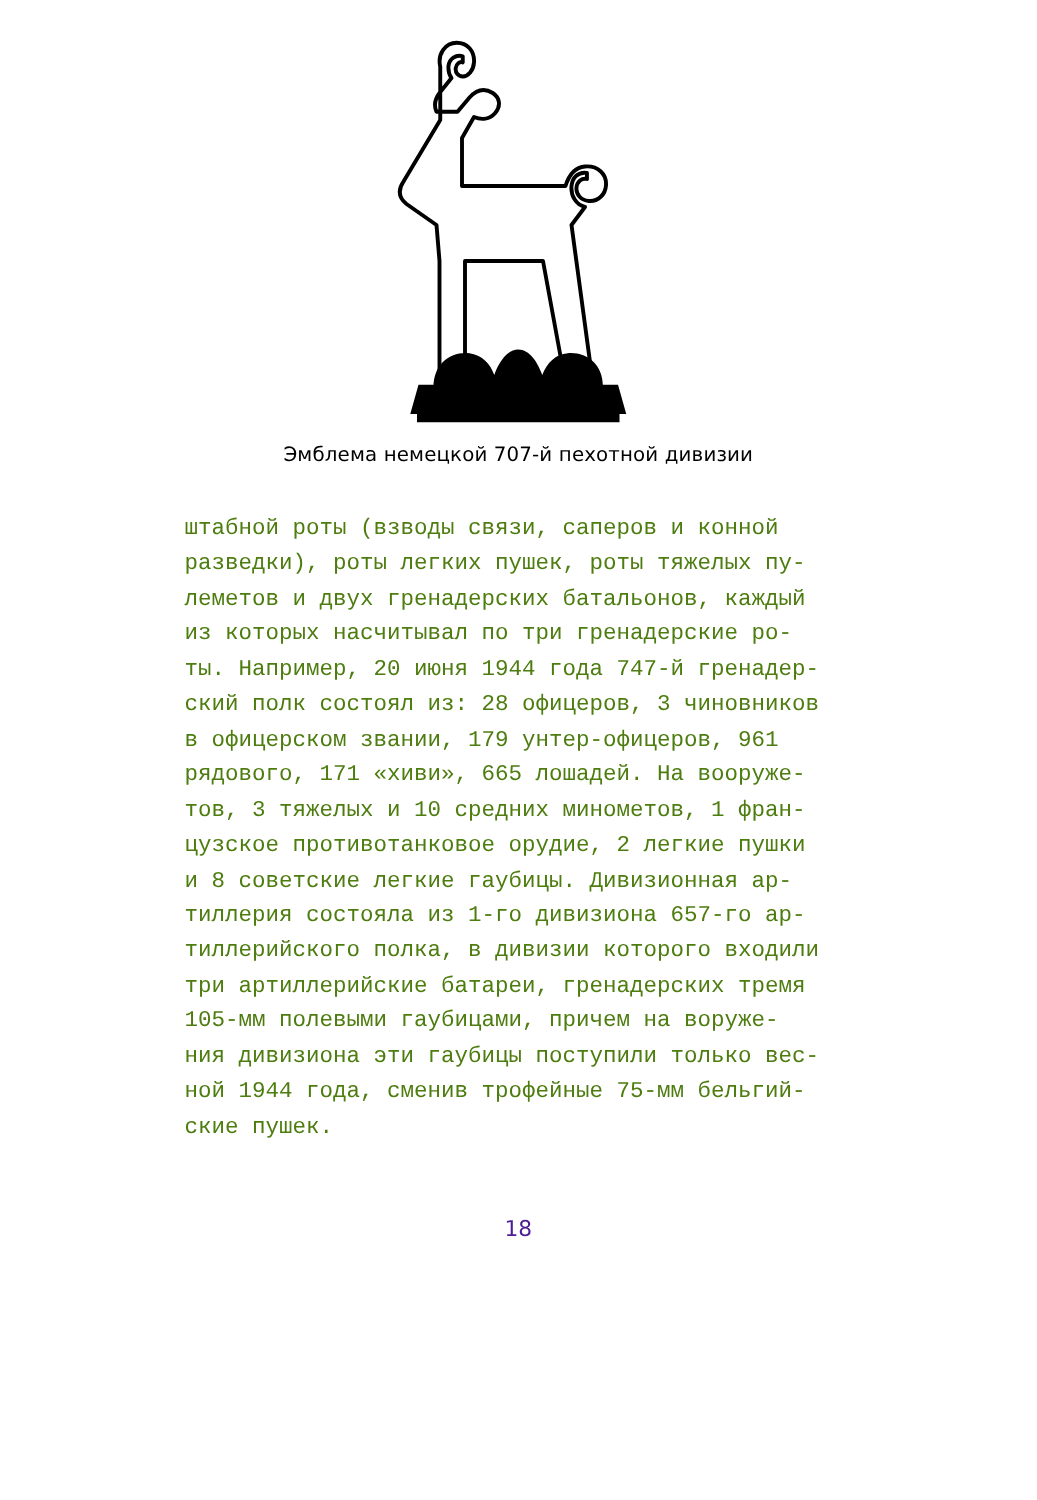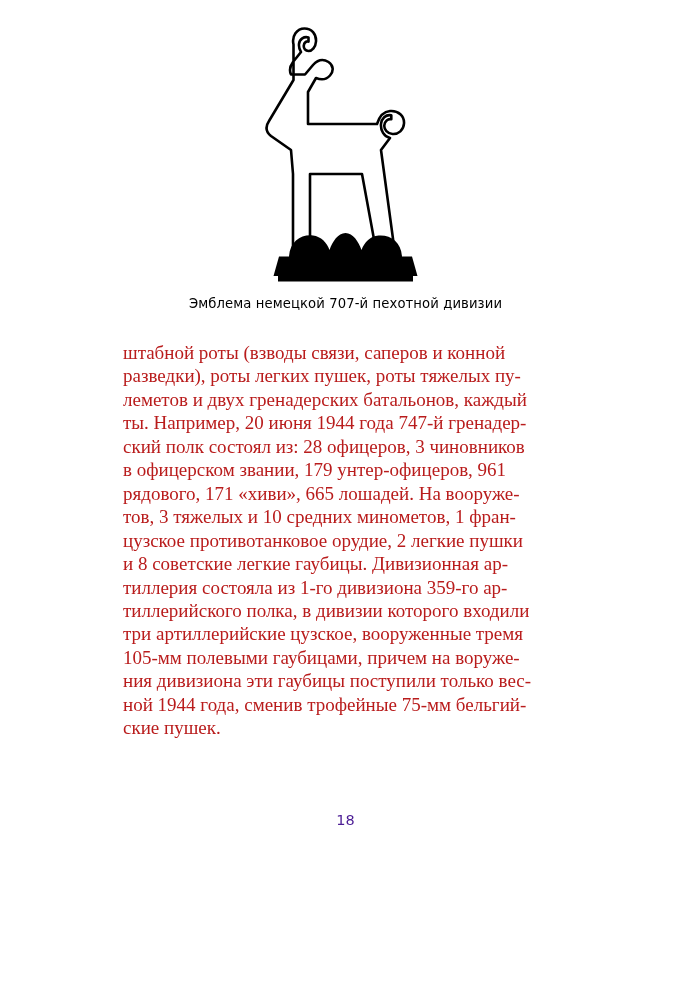--- a/index.html
+++ b/index.html
@@ -49,26 +49,26 @@
     text-align: center;
     white-space: nowrap;
   }
 
   
   .body-text {
     position: absolute;
     top: 341px;
     left: 123px;
     width: 448px;
-    font-family: Liberation Serif, serif;
-    font-size: 19px;
+    font-family: Liberation Mono, monospace;
+    font-size: 15px;
     line-height: 23.45px;
     text-align: justify;
     text-justify: inter-word;
-    color: #b91c1c;
+    color: #4d7c0f;
     hyphens: manual;
   }
   .body-text p {
     margin: 0;
     text-indent: 0;
   }
   .body-text .ln {
     display: block;
     text-align: justify;
     white-space: nowrap;
@@ -167,30 +167,31 @@
     </svg>
 
     <div class="figure-caption">Эмблема немецкой 707-й пехотной дивизии</div>
   </div>
 
   <div class="body-text">
     <p>
       <span class="ln">штабной роты (взводы связи, саперов и конной</span>
       <span class="ln">разведки), роты легких пушек, роты тяжелых пу-</span>
       <span class="ln">леметов и двух гренадерских батальонов, каждый</span>
+      <span class="ln">из которых насчитывал по три гренадерские ро-</span>
       <span class="ln">ты. Например, 20 июня 1944 года 747-й гренадер-</span>
       <span class="ln">ский полк состоял из: 28 офицеров, 3 чиновников</span>
       <span class="ln">в офицерском звании, 179 унтер-офицеров, 961</span>
       <span class="ln">рядового, 171 «хиви», 665 лошадей. На вооруже-</span>
       <span class="ln">тов, 3 тяжелых и 10 средних минометов, 1 фран-</span>
       <span class="ln">цузское противотанковое орудие, 2 легкие пушки</span>
       <span class="ln">и 8 советские легкие гаубицы. Дивизионная ар-</span>
-      <span class="ln">тиллерия состояла из 1-го дивизиона 359-го ар-</span>
+      <span class="ln">тиллерия состояла из 1-го дивизиона 657-го ар-</span>
       <span class="ln">тиллерийского полка, в дивизии которого входили</span>
-      <span class="ln">три артиллерийские цузское, вооруженные тремя</span>
+      <span class="ln">три артиллерийские батареи, гренадерских тремя</span>
       <span class="ln">105-мм полевыми гаубицами, причем на воруже-</span>
       <span class="ln">ния дивизиона эти гаубицы поступили только вес-</span>
       <span class="ln">ной 1944 года, сменив трофейные 75-мм бельгий-</span>
       <span class="ln last">ские пушек.</span>
     </p>
   </div>
 
   <div class="folio">18</div>
 
 </div>

